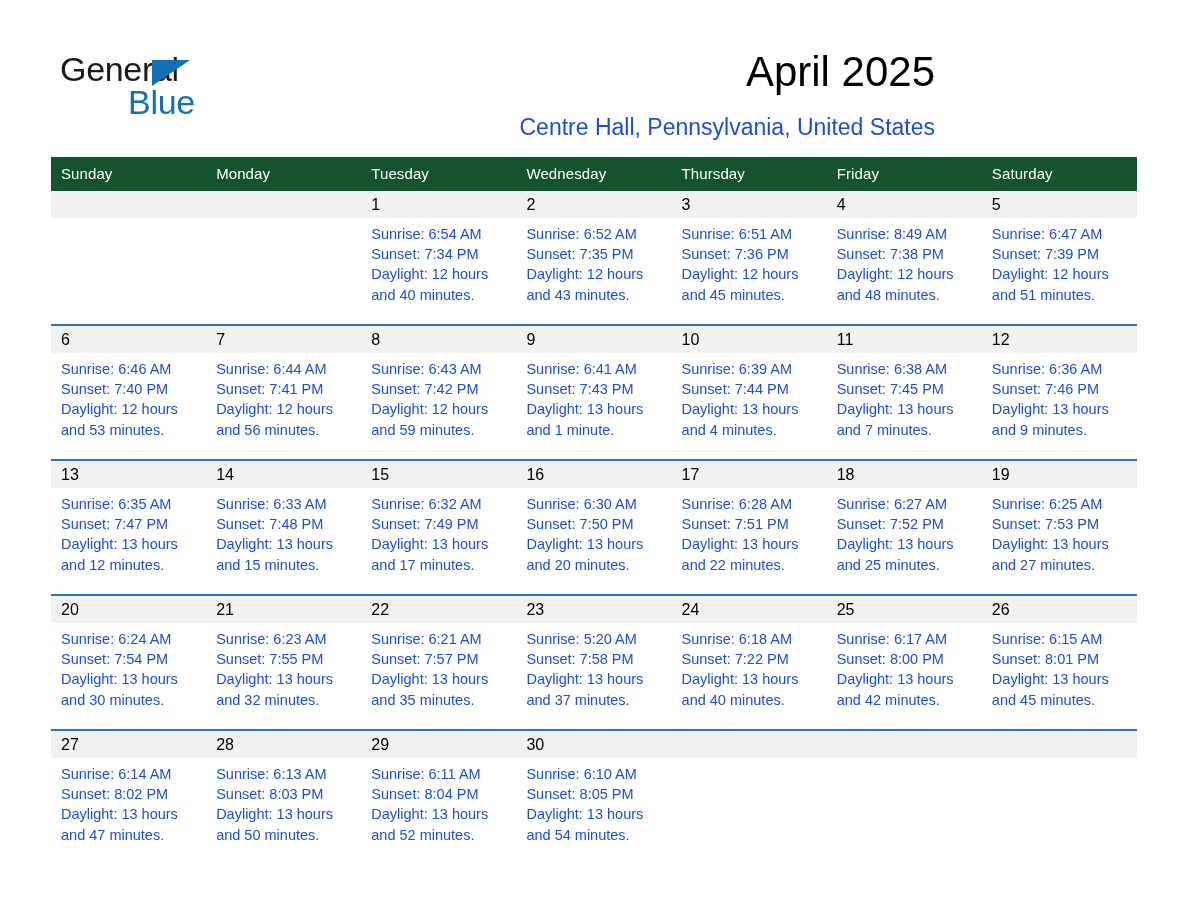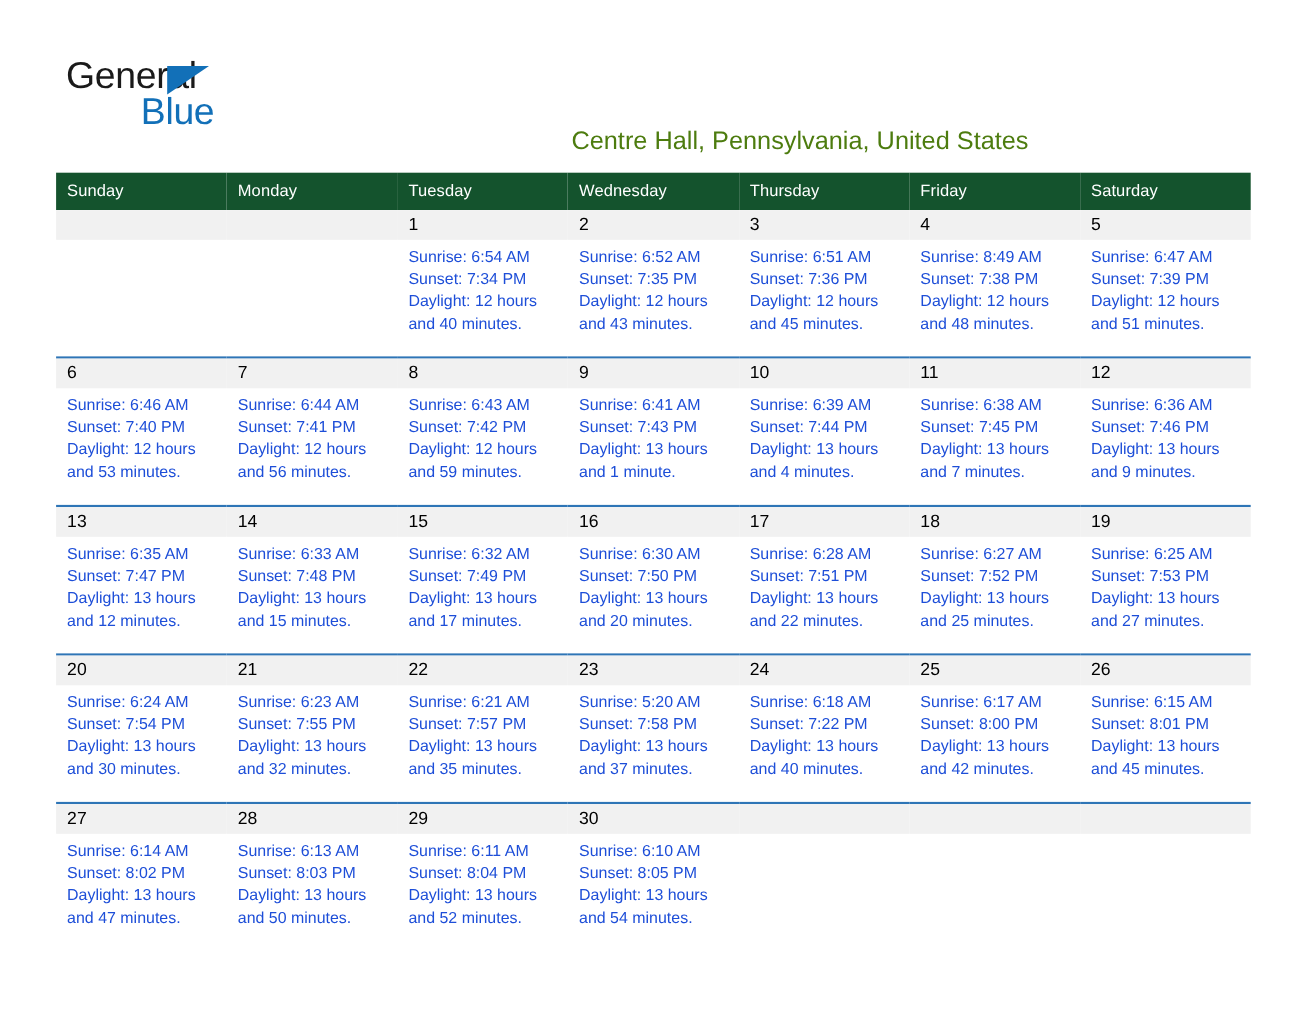--- a/index.html
+++ b/index.html
@@ -74,21 +74,21 @@
     color: #000000;
     text-align: right;
     white-space: nowrap;
   }
   .subtitle {
     position: absolute;
     right: 58px;
     top: 113px;
     font-size: 23px;
     line-height: 28px;
-    color: #4d7c0f;
+    color: #1d4ed8;
     text-align: right;
     white-space: nowrap;
   }
 
   
   .calendar {
     position: absolute;
     left: 51px;
     top: 157px;
     width: 1086px;
@@ -152,20 +152,21 @@
 <div class="page">
 
   <div class="header">
 
     <div class="logo">
       <span class="logo-general">General</span>
       <span class="logo-tri"></span>
       <span class="logo-blue">Blue</span>
     </div>
 
+    <div class="title">April 2025</div>
     <div class="subtitle">Centre Hall, Pennsylvania, United States</div>
 
   </div>
 
   <div class="calendar">
     <table class="cal-table">
       <colgroup>
         <col>
           <col>
           <col>

